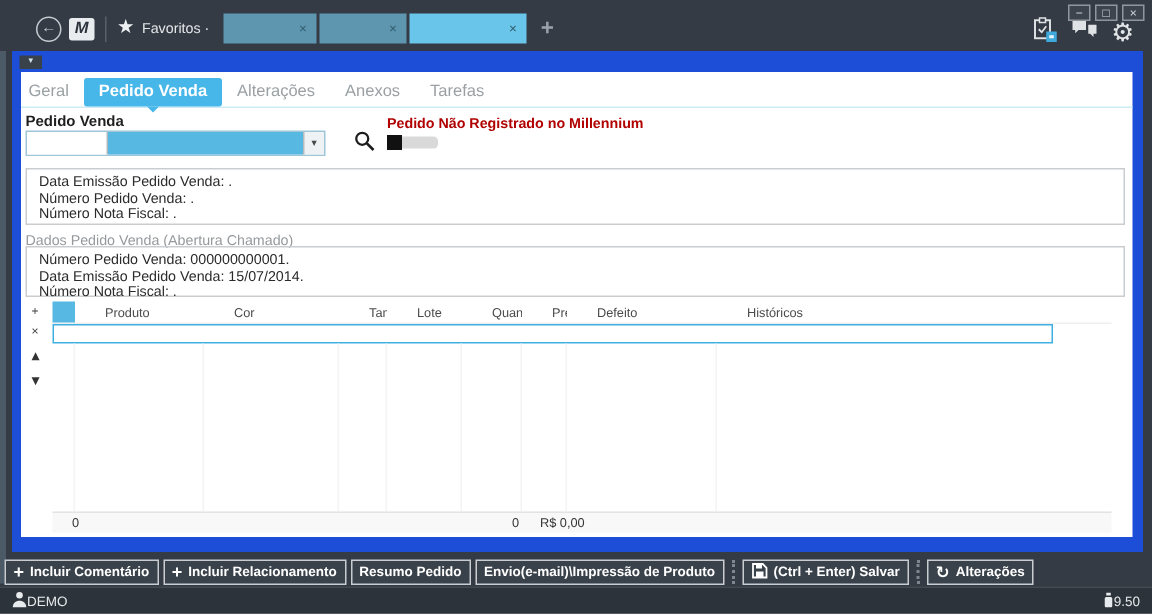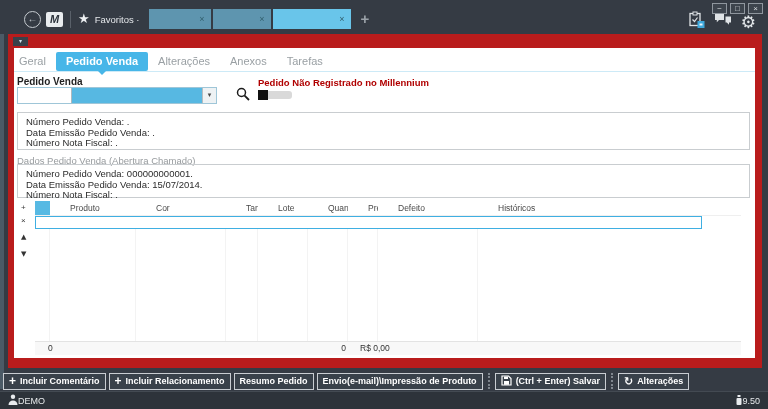--- a/index.html
+++ b/index.html
@@ -26,21 +26,21 @@
   .ttab .x{color:#33606f;font-size:9px;line-height:9px}
   .ttab-a{background:#5e95af;width:62px}
   .ttab-b{background:#5e95af;width:58px}
   .ttab-c{background:#69c5ea;width:78px}
   .newtab{color:#9aa1a8;font-size:15px;font-weight:bold;margin-left:5px;line-height:18px}
   .top-right{position:absolute;right:12px;top:11px;display:flex;align-items:center;gap:9px}
   .gear{color:#e2e6e9;font-size:17px;font-family:"DejaVu Sans",sans-serif;line-height:18px}
 
   
   .left-edge{position:absolute;left:0;top:34px;width:4px;height:355px;background:#4b5a66}
-  .frame{position:absolute;left:8px;top:34px;width:754px;height:334px;background:#b91c1c}
+  .frame{position:absolute;left:8px;top:34px;width:754px;height:334px;background:#1d4ed8}
   .frame-btn{position:absolute;left:5px;top:3px;width:15px;height:9px;background:#39414a;
     color:#cfe4ef;font-size:6px;text-align:center;line-height:9px}
   .panel{position:absolute;left:6px;top:14px;width:741px;height:310px;background:#ffffff}
 
   
   .ctabs{position:absolute;left:0;top:3px;width:100%;height:21px;border-bottom:1px solid #cdeaf7;
     display:flex;align-items:center;font-size:11px;color:#9aa0a4;box-sizing:border-box}
   .ctab{padding:0 10px;line-height:19px}
   .ctab:first-child{padding-left:5px}
   .ctab-active{background:#47b6e8;color:#fff;font-weight:bold;height:19px;border-radius:2px;position:relative}
@@ -183,22 +183,22 @@
         <line x1="8.6" y1="8.6" x2="13" y2="13" stroke="#1c1c1c" stroke-width="1.8"></line>
       </svg>
     </div>
     <div class="warning">Pedido Não Registrado no Millennium</div>
     <div class="toggle">
       <div class="toggle-knob"></div>
       <div class="toggle-track"></div>
     </div>
 
     <div class="sec-box" style="top:64px;height:38px">
+      <div>Data Emissão Pedido Venda: .</div>
       <div>Número Pedido Venda: .</div>
-      <div>Data Emissão Pedido Venda: .</div>
       <div>Número Nota Fiscal: .</div>
     </div>
 
     <div class="sec-label" style="top:107px">Dados Pedido Venda (Abertura Chamado)</div>
     <div class="sec-box" style="top:116px;height:34px">
       <div>Número Pedido Venda: 000000000001.</div>
       <div>Data Emissão Pedido Venda: 15/07/2014.</div>
       <div>Número Nota Fiscal: .</div>
     </div>
 

